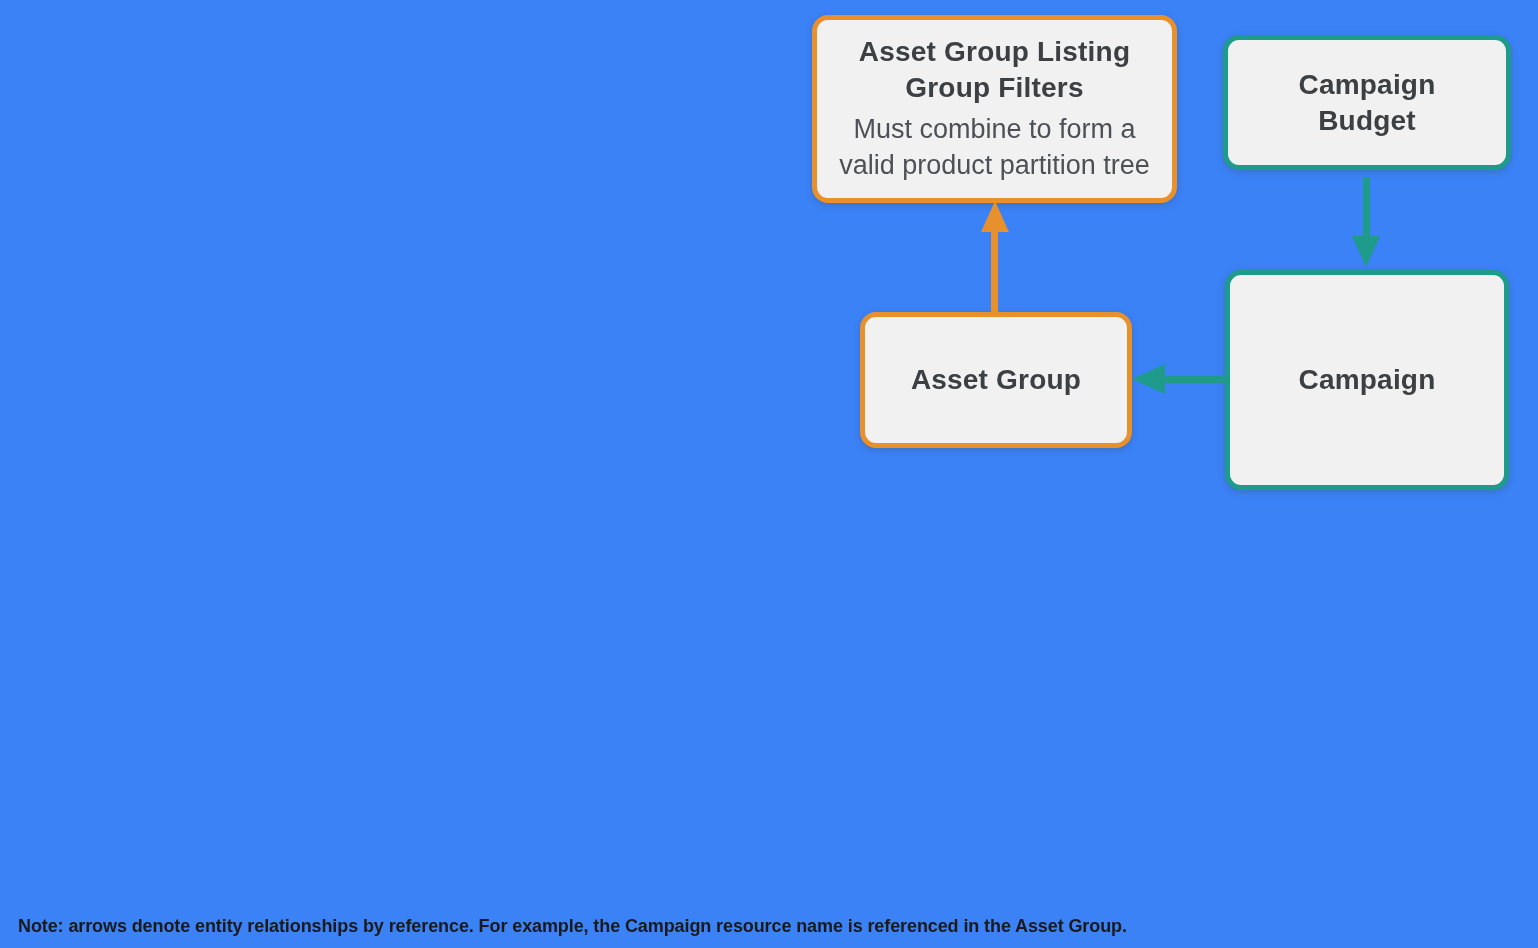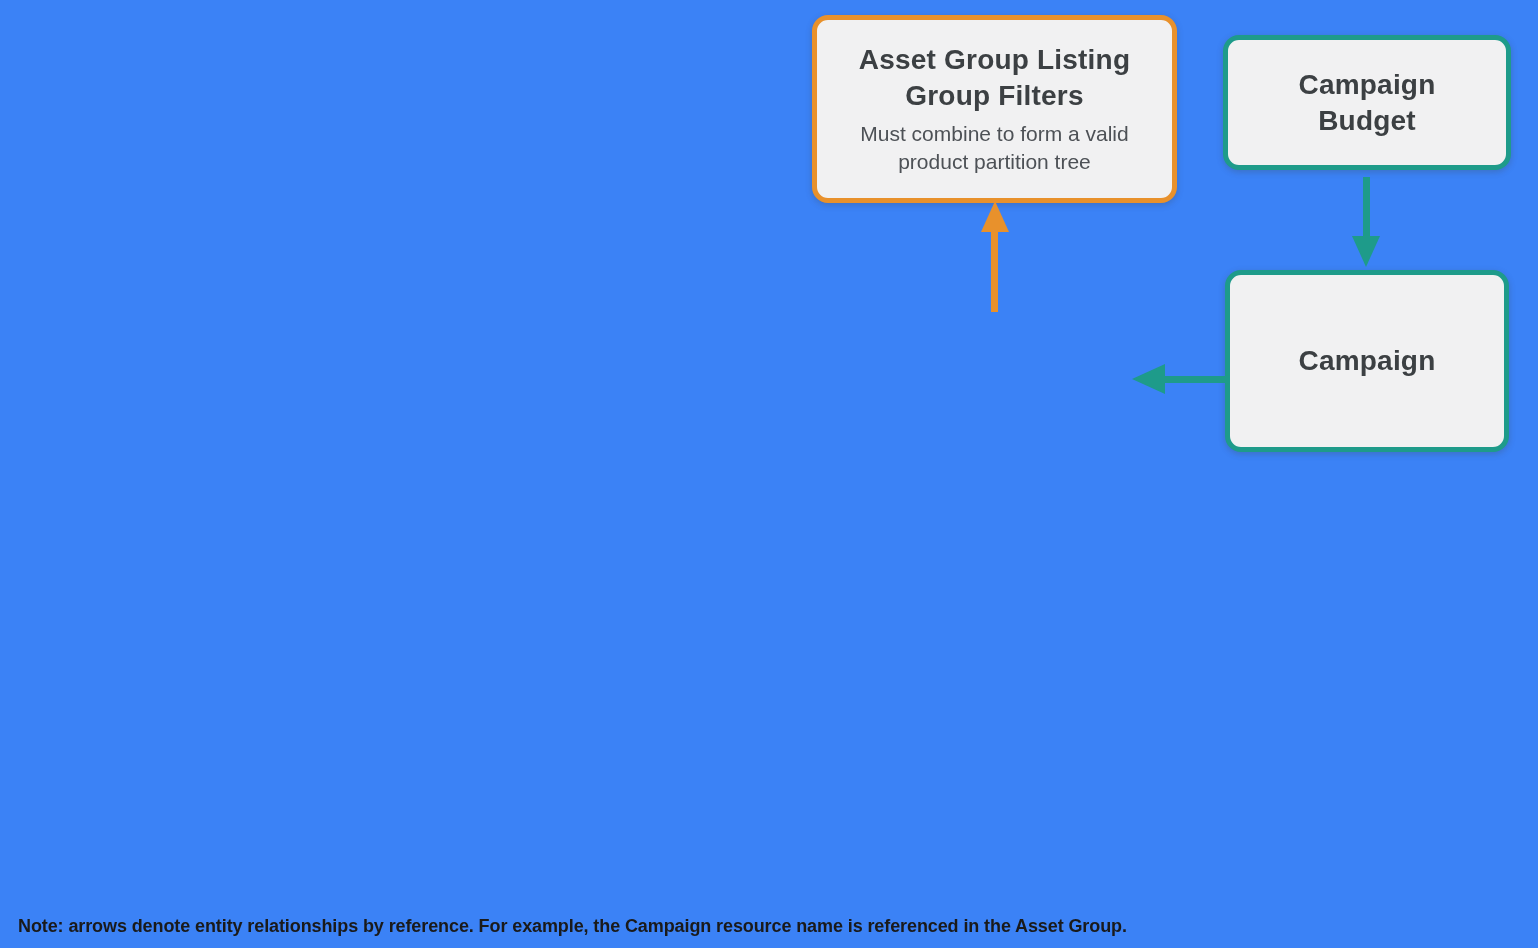--- a/index.html
+++ b/index.html
@@ -38,33 +38,33 @@
   .node.orange { border-color: var(--orange); }
   .node.teal   { border-color: var(--teal); }
   .node-title {
     font-weight: bold;
     font-size: 28px;
     line-height: 1.28;
     color: var(--title-text);
     letter-spacing: 0.2px;
   }
   .node-subtitle {
-    font-size: 21px;
+    font-size: 27px;
     line-height: 1.33;
     color: var(--subtitle-text);
     margin-top: 6px;
   }
   
   .node-listing-filters { left: 812px; top: 15px;  width: 365px; height: 188px; }
   .node-listing-filters .node-title    { max-width: 320px; }
   .node-listing-filters .node-subtitle { max-width: 320px; }
   .node-campaign-budget { left: 1223px; top: 35px; width: 288px; height: 135px; }
   .node-campaign-budget .node-title    { max-width: 200px; }
   .node-asset-group     { left: 860px; top: 312px; width: 272px; height: 136px; }
-  .node-campaign        { left: 1225px; top: 270px; width: 284px; height: 182px; }
+  .node-campaign        { left: 1225px; top: 270px; width: 284px; height: 220px; }
   .node-campaign .node-subtitle { max-width: 212px; }
   
   .arrow-line { position: absolute; }
   .arrow-head { position: absolute; width: 0; height: 0; }
   .line-orange-up   { left: 991px;  top: 230px; width: 7px;  height: 82px; background: var(--orange); }
   .head-orange-up   { left: 981px;  top: 201px;
                       border-left: 14px solid transparent;
                       border-right: 14px solid transparent;
                       border-bottom: 31px solid var(--orange); }
   .line-teal-down   { left: 1363px; top: 177px; width: 7px;  height: 60px; background: var(--teal); }
@@ -95,20 +95,23 @@
 
   <div class="node orange node-listing-filters">
     <div class="node-title">Asset Group Listing Group Filters</div>
     <div class="node-subtitle">Must combine to form a valid product partition tree</div>
   </div>
 
   <div class="node teal node-campaign-budget">
     <div class="node-title">Campaign Budget</div>
   </div>
 
+  <div class="node orange node-asset-group">
+    <div class="node-title">Asset Group</div>
+  </div>
 
   <div class="node teal node-campaign">
     <div class="node-title">Campaign</div>
   </div>
 
   <div class="arrow-line line-orange-up"></div>
   <div class="arrow-head head-orange-up"></div>
 
   <div class="arrow-line line-teal-down"></div>
   <div class="arrow-head head-teal-down"></div>

